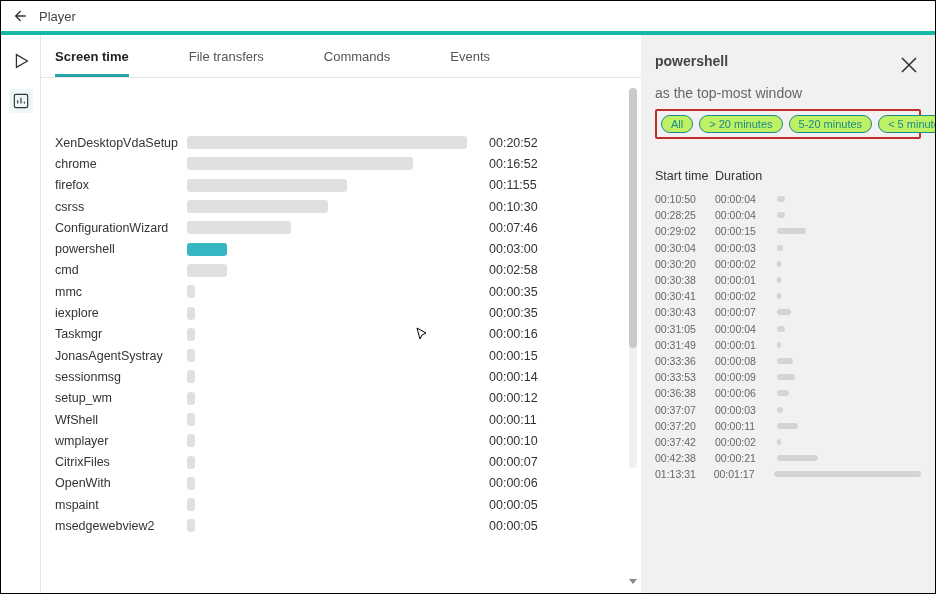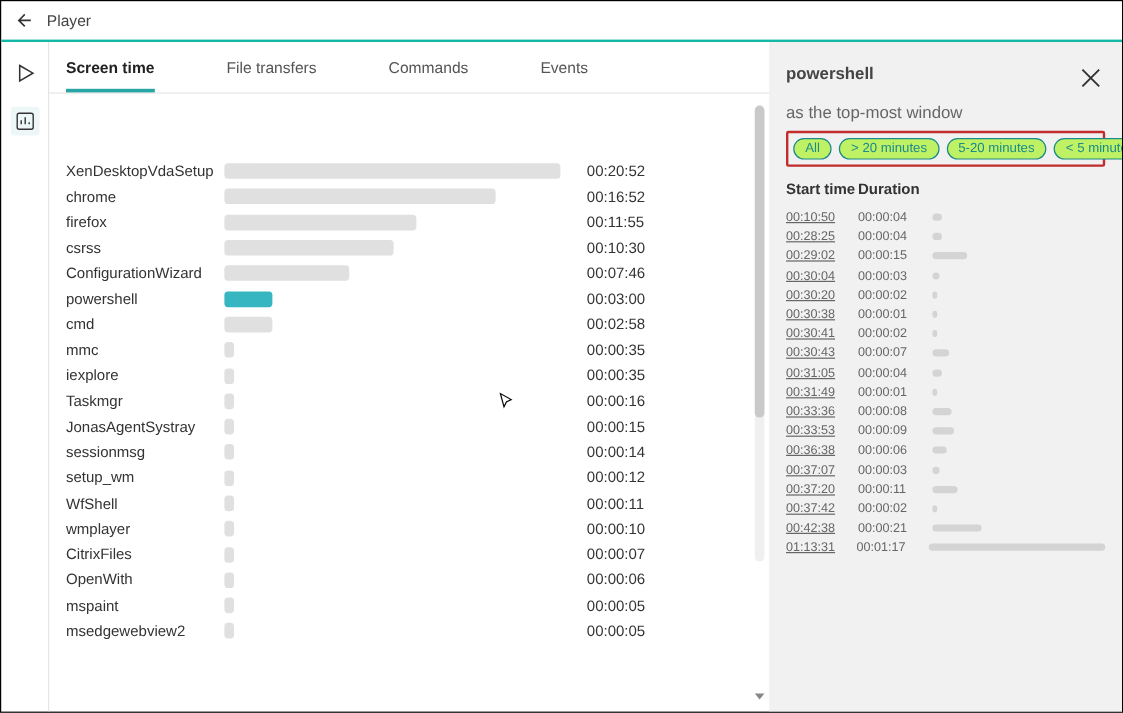--- a/index.html
+++ b/index.html
@@ -1,18 +1,18 @@
 <!DOCTYPE html>
 <html><head>
 <meta charset="utf-8">
 <style>
 * { box-sizing: border-box; margin: 0; padding: 0; font-family: -apple-system, BlinkMacSystemFont, "Segoe UI", Arial, sans-serif; }
 body { width: 936px; height: 594px; border: 1px solid #000; background: #fff; overflow: hidden; }
 
-.titlebar { height: 34px; display: flex; align-items: center; padding: 0 8px; border-bottom: 2px solid #14b8a6; gap: 10px; }
+.titlebar { height: 34px; display: flex; align-items: center; padding: 0 8px; border-bottom: 4px solid #14b8a6; gap: 10px; }
 .back-arrow { width: 20px; height: 20px; display: flex; align-items: center; justify-content: center; cursor: pointer; }
 .titlebar-text { font-size: 13px; color: #444; }
 
 .body-row { display: flex; height: calc(594px - 36px); }
 .left-rail { width: 40px; border-right: 1px solid #e5e5e5; display: flex; flex-direction: column; align-items: center; padding-top: 14px; gap: 16px; }
 .rail-icon { width: 24px; height: 24px; display: flex; align-items: center; justify-content: center; cursor: pointer; }
 
 .main { flex: 1; display: flex; flex-direction: column; min-width: 0; }
 .tabs { display: flex; gap: 60px; padding: 14px 14px 0 14px; border-bottom: 1px solid #e5e5e5; }
 .tab { font-size: 13px; color: #555; padding-bottom: 10px; cursor: pointer; }
@@ -35,27 +35,27 @@
 
 .side { width: 294px; background: #f1f1f1; padding: 18px 14px 14px 14px; display: flex; flex-direction: column; }
 .side-head { display: flex; justify-content: space-between; align-items: flex-start; }
 .side-title { font-size: 14px; font-weight: 600; color: #444; }
 .close-x { width: 24px; height: 24px; cursor: pointer; }
 .side-sub { font-size: 14px; color: #666; margin-top: 16px; }
 
 .pill-box { border: 2px solid #c12c2c; border-radius: 2px; padding: 4px 4px; margin-top: 8px; display: flex; gap: 6px; }
 .pill { font-size: 11px; color: #1a8a8a; border: 1px solid #1a8a8a; border-radius: 11px; padding: 2px 9px; cursor: pointer; background: #bef264; white-space: nowrap; }
 
-.col-heads { display: flex; margin-top: 12px; font-size: 12.5px; font-weight: 700; color: #333; }
+.col-heads { display: flex; margin-top: 30px; font-size: 12.5px; font-weight: 400; color: #333; }
 .col-heads .c1 { width: 60px; }
 .col-heads .c2 { width: 54px; }
 
 .session-rows { margin-top: 8px; }
 .srow { display: flex; align-items: center; height: 16.2px; font-size: 10.5px; color: #666; }
-.srow .c1 { width: 60px; text-decoration: underline; }
+.srow .c1 { width: 60px; }
 .srow .c2 { width: 62px; }
 .srow .sbar { height: 6px; background: #d4d4d4; border-radius: 3px; }
 </style>
 </head>
 <body>
 
 <div class="titlebar">
   <div class="back-arrow">
     <svg viewBox="0 0 24 24" width="20" height="20" fill="none" stroke="#333" stroke-width="1.6">
         <path d="M14 6l-6 6 6 6M8 12h12"></path>

